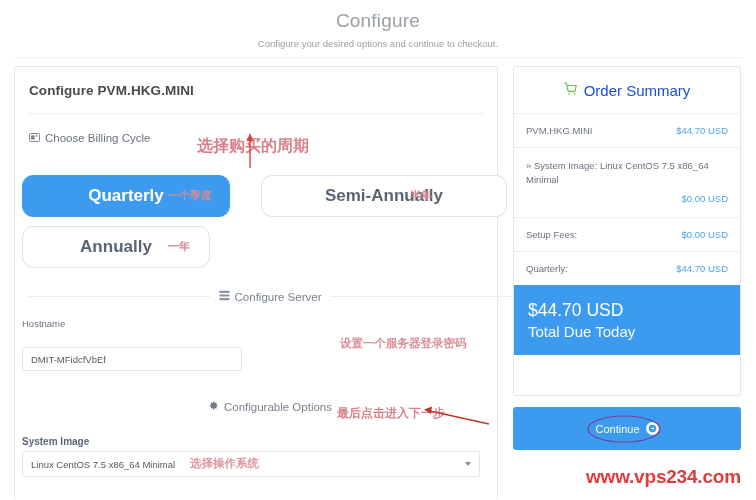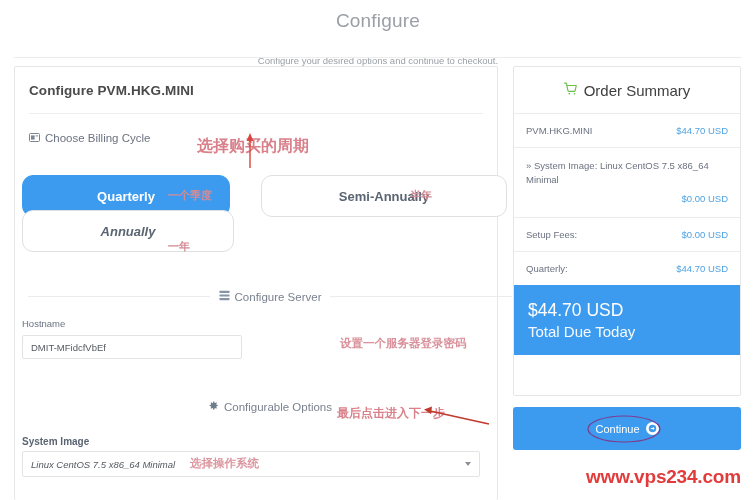--- a/index.html
+++ b/index.html
@@ -11,21 +11,21 @@
   }
   #root { position: relative; width: 756px; height: 500px; background: #fff; }
 
   
   .page-header { text-align: center; padding-top: 9px; }
   .page-title {
     font-size: 19px; font-weight: 400; color: #9aa0a6;
     letter-spacing: .2px; line-height: 24px;
   }
   .page-subtitle {
-    font-size: 9.5px; color: #9aa0a6; margin-top: 22px; line-height: 12px;
+    font-size: 9.5px; color: #9aa0a6; margin-top: 5px; line-height: 12px;
   }
   .header-rule {
     position: absolute; left: 14px; right: 14px; top: 57px;
     height: 1px; background: #ececec;
   }
 
   
   .panel {
     position: absolute; background: #ffffff;
     border: 1px solid #e6e6e6; border-radius: 2px;
@@ -48,53 +48,53 @@
   
   .divider-heading {
     display: flex; align-items: center; gap: 9px;
     margin: 0 14px; color: #7a8290; font-size: 11.5px;
   }
   .divider-heading .ln { flex: 1; height: 1px; background: #ececec; }
   .divider-heading .txt { display: flex; align-items: center; gap: 5px; white-space: nowrap; }
   .cycle-btn {
     position: absolute; display: flex; align-items: center; justify-content: center;
     border: 1px solid #e0e0e0; border-radius: 11px; background: #fff;
-    font-size: 13px; font-weight: bold; color: #5a6472;
+    font-size: 17px; font-weight: bold; color: #5a6472;
     height: 42px;
   }
   .cycle-btn.active { background: #3d9bef; border-color: #3d9bef; color: #ffffff; }
   #btn-quarterly     { left: 22px;  top: 175px; width: 208px; }
   #btn-semi          { left: 261px; top: 175px; width: 246px; }
-  #btn-annually      { left: 22px;  top: 210px; width: 212px; font-style: italic; }
+  #btn-annually      { left: 22px;  top: 226px; width: 188px; }
 
   
   .field-label { font-size: 9.5px; color: #6b7280; }
   .field-input {
     border: 1px solid #e3e3e3; border-radius: 2px; background: #fff;
     height: 24px; display: flex; align-items: center;
     padding: 0 8px; font-size: 9.5px; color: #54595f;
   }
   .dots { letter-spacing: .6px; font-size: 9px; color: #7b8089; }
 
   .select-box {
     position: absolute; left: 22px; top: 451px; width: 458px; height: 26px;
     border: 1px solid #e3e3e3; border-radius: 2px; background: #fff;
     display: flex; align-items: center; padding: 0 8px;
-    font-size: 9.5px; color: #54595f; font-style: italic;
+    font-size: 9.5px; color: #54595f;
   }
   .select-caret {
     position: absolute; right: 8px; top: 50%; transform: translateY(-50%);
     width: 0; height: 0; border-left: 3.5px solid transparent;
     border-right: 3.5px solid transparent; border-top: 4.5px solid #8b8f96;
   }
 
   
   .os-head {
     display: flex; align-items: center; justify-content: center; gap: 6px;
-    height: 46px; font-size: 15px; color: #404040; font-weight: 400;
+    height: 46px; font-size: 15px; color: #1d4ed8; font-weight: 400;
   }
   .os-row {
     border-top: 1px solid #ececec; padding: 11px 12px;
     font-size: 9.5px; color: #6b7280;
   }
   .os-row.flex { display: flex; align-items: center; justify-content: space-between; }
   .os-price { color: #4fa3e3; font-size: 9.5px; }
   .os-sub { line-height: 14px; }
   .os-sub .price-line { text-align: right; margin-top: 5px; }
   .os-total {
@@ -184,21 +184,21 @@
           <rect x="0.5" y="8.0" width="10" height="2.2" rx="0.4" fill="#8794a5"></rect>
         </svg>
       </span>
       <span>Configure Server</span>
     </span>
     <span class="ln"></span>
   </div>
 
   <div style="position:absolute; left:22px; top:318px; width:220px;">
     <div class="field-label">Hostname</div>
-    <div class="field-input" style="margin-top:6px;">
+    <div class="field-input" style="margin-top:18px;">
       <span>DMIT-MFidcfVbEf</span>
     </div>
   </div>
 
 
   <div class="divider-heading" style="position:absolute; left:14px; top:391px; width:484px;flex-direction:column;">
     <span class="ln"></span>
     <span class="txt">
       <span>
         <svg width="11" height="11" viewBox="0 0 24 24" fill="#6f7c8c">

